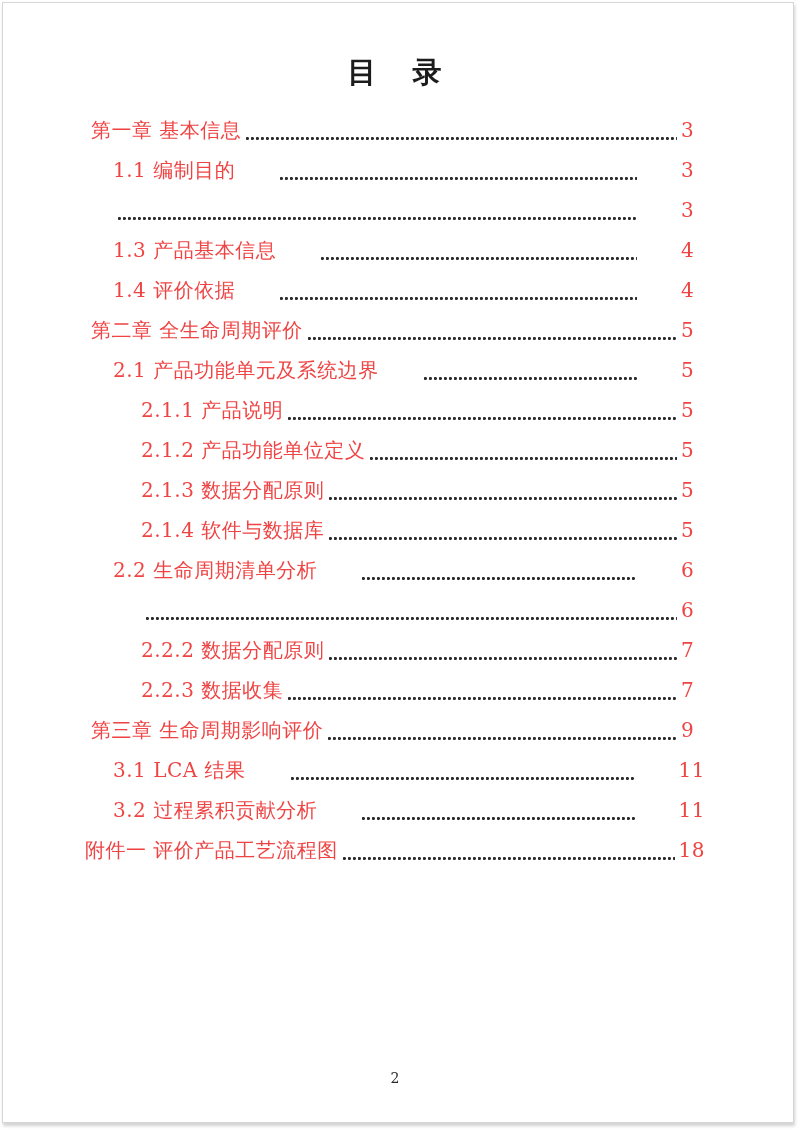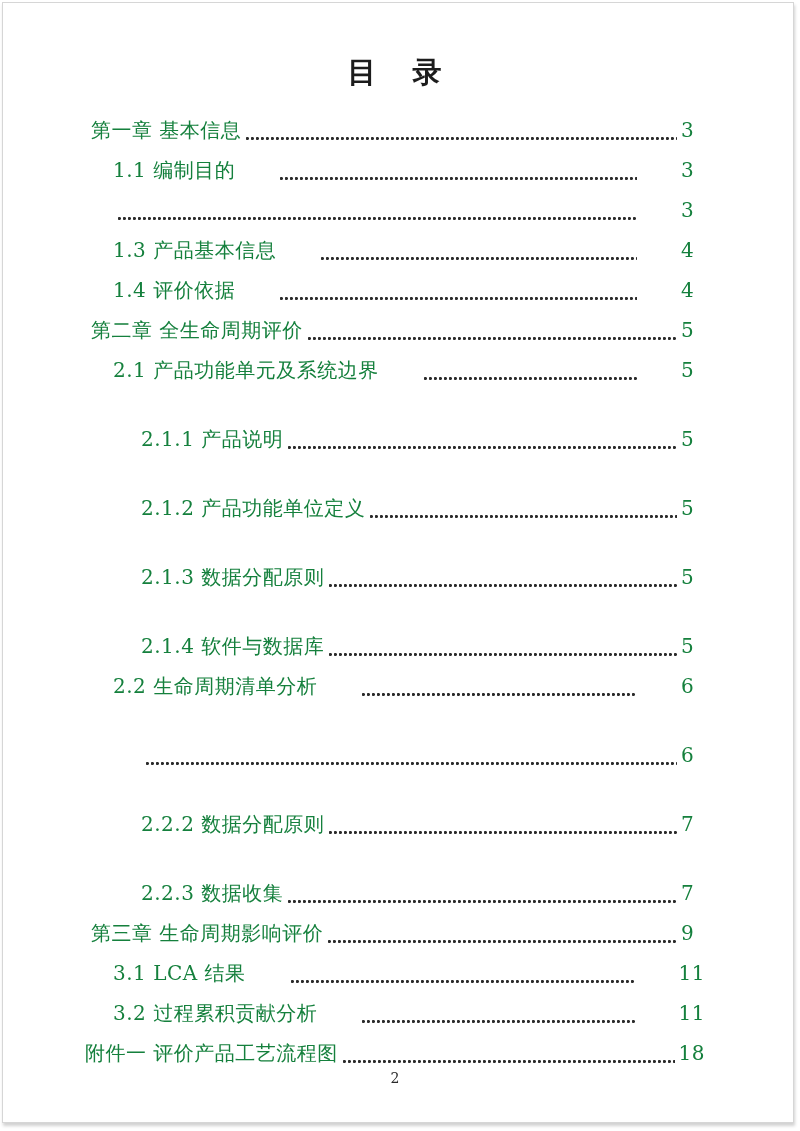--- a/index.html
+++ b/index.html
@@ -39,21 +39,21 @@
     line-height: 34px;
   }
   .toc {
     margin-top: 21px;
   }
   .row {
     display: flex;
     align-items: center;
     height: 40px;
     font-size: 20px;
-    color: #15803d;
+    color: #ef4444;
     letter-spacing: 0.5px;
     cursor: pointer;
   }
   .row .lab {
     white-space: pre;
   }
   .row .leader {
     flex: 1;
     height: 3px;
     transform: translateY(8px);
@@ -66,21 +66,21 @@
   .row .num {
     flex: 0 0 27px;
     padding-left: 3px;
     box-sizing: border-box;
     text-align: left;
     white-space: nowrap;
   }
   
   .row.chapter    { padding-left: 6px; }
   .row.sub        { padding-left: 28px; gap: 40px; }
-  .row.subsub     { padding-left: 56px; margin-top: 29px; }
+  .row.subsub     { padding-left: 56px; }
   .row.attachment { padding-left: 0; }
   .footer-pagenum {
     position: absolute;
     left: 0;
     right: 6px;
     bottom: 36px;
     text-align: center;
     font-size: 14px;
     color: #2a2a2a;
   }

